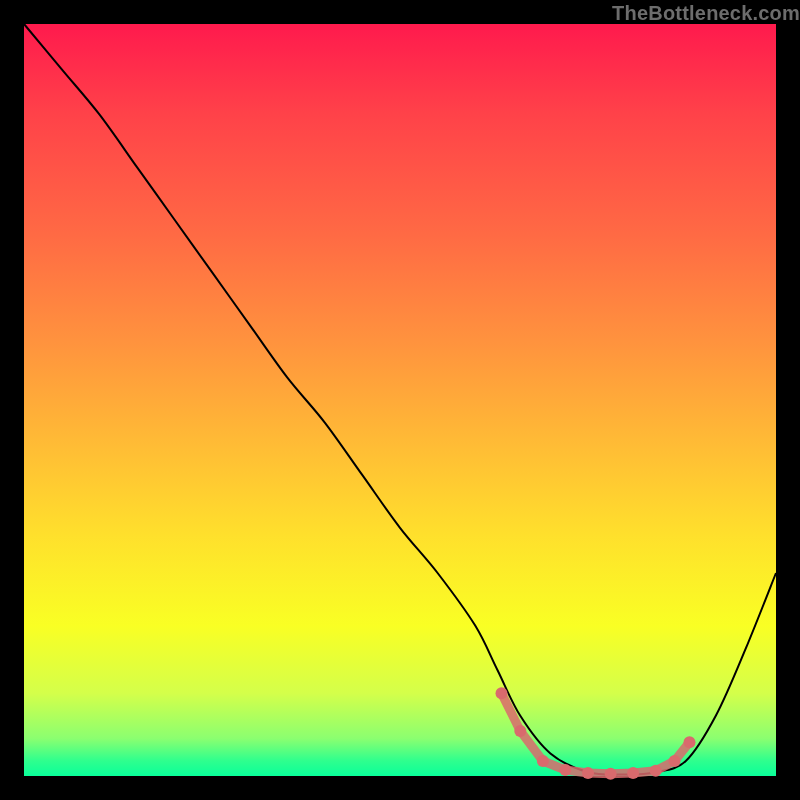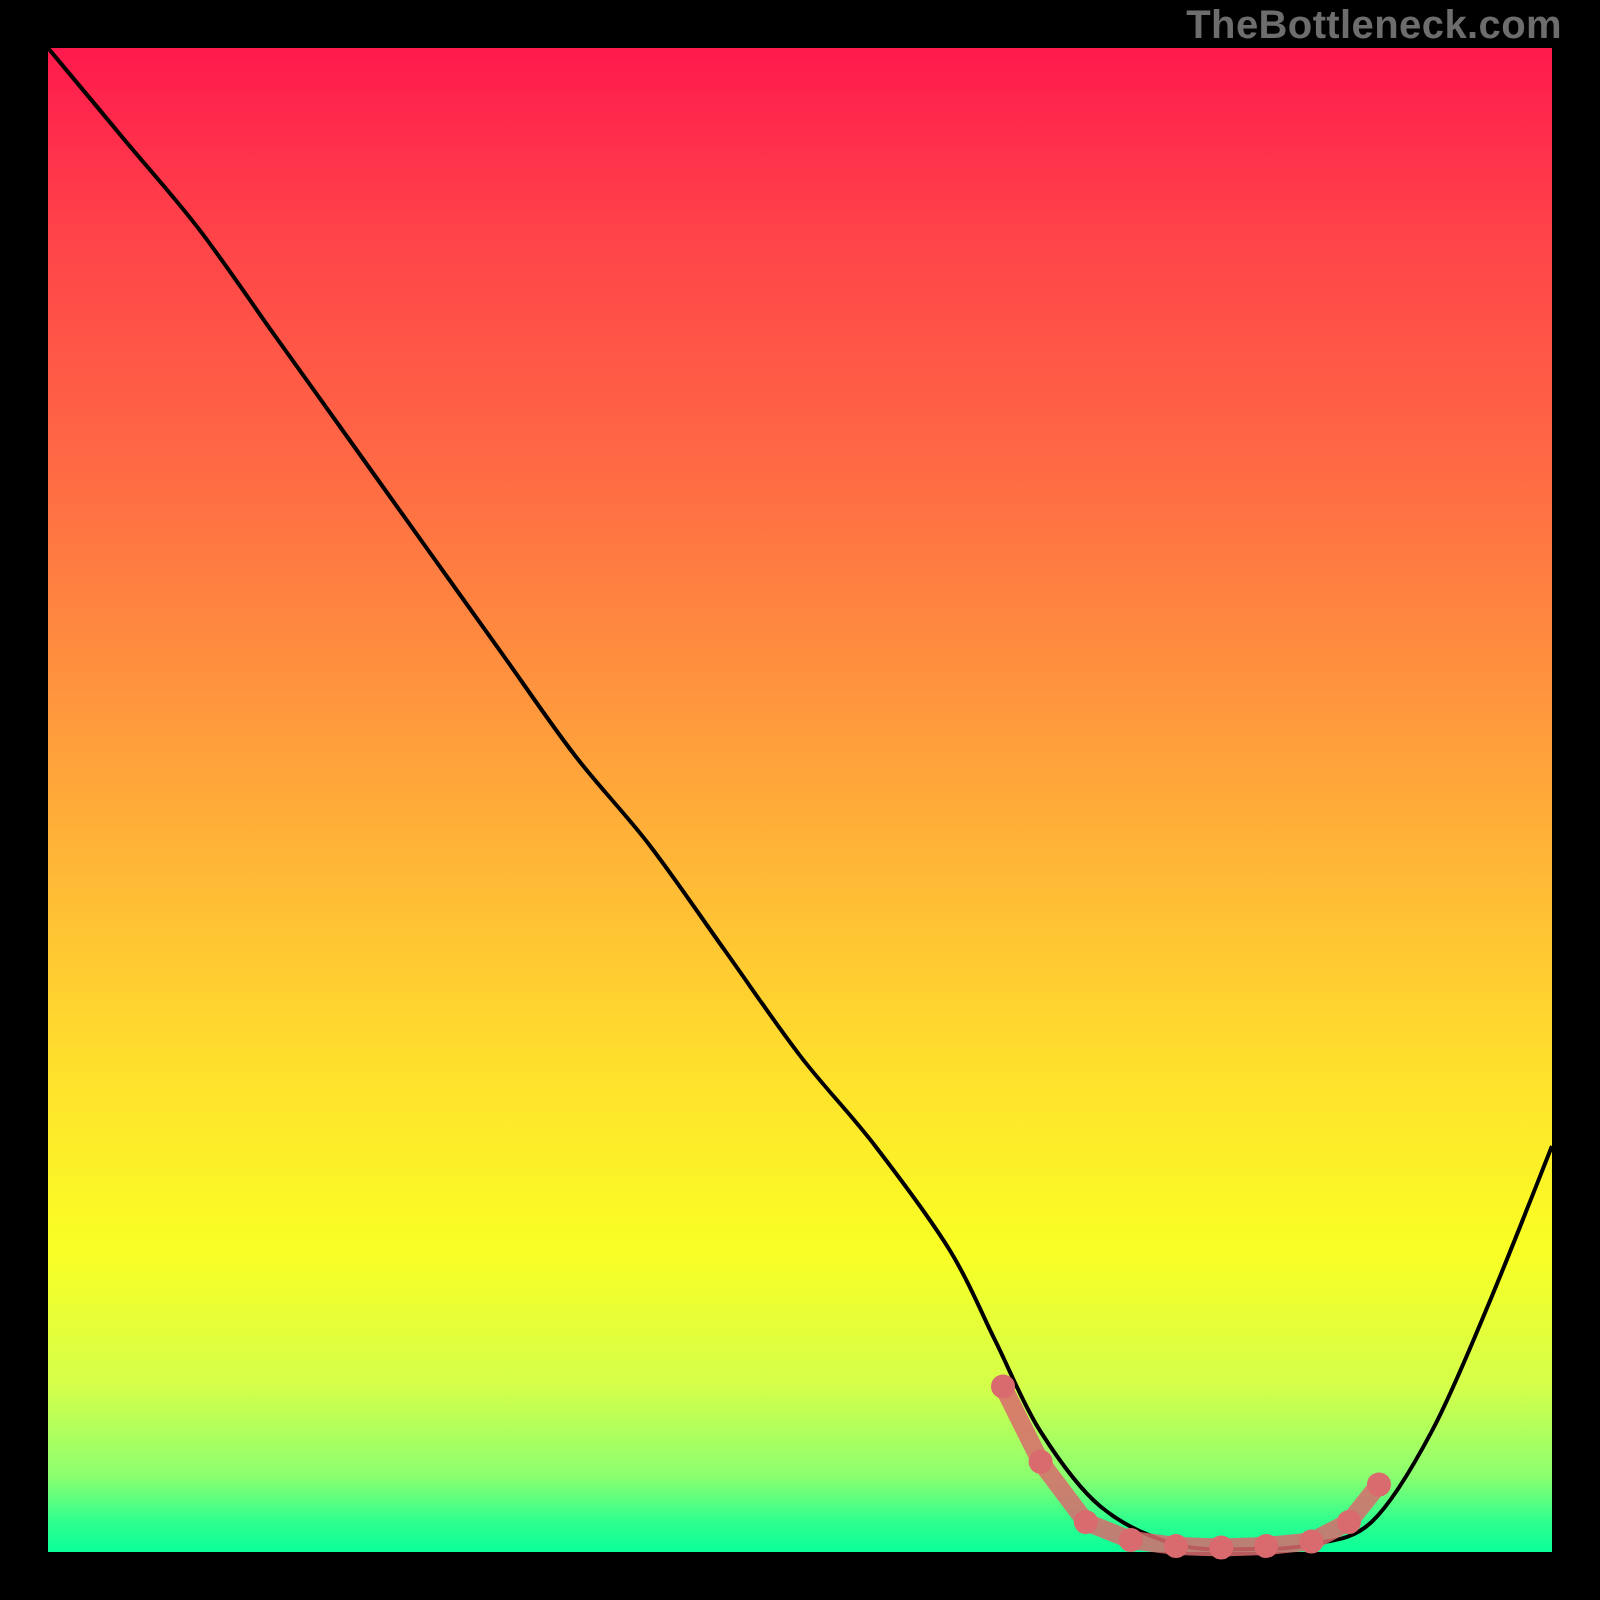--- a/index.html
+++ b/index.html
@@ -51,21 +51,21 @@
     position: absolute;
     left: 0;
     top: 0;
     width: 752px;
     height: 752px;
     overflow: visible;
   }
   .watermark {
     position: absolute;
     top: 2px;
-    right: 19px;
+    right: 0;
     font-family: Arial, Helvetica, sans-serif;
     font-size: 20px;
     font-weight: 600;
     color: #6d6d6d;
     letter-spacing: 0.2px;
     user-select: none;
   }
 </style>
 </head>
 <body>

